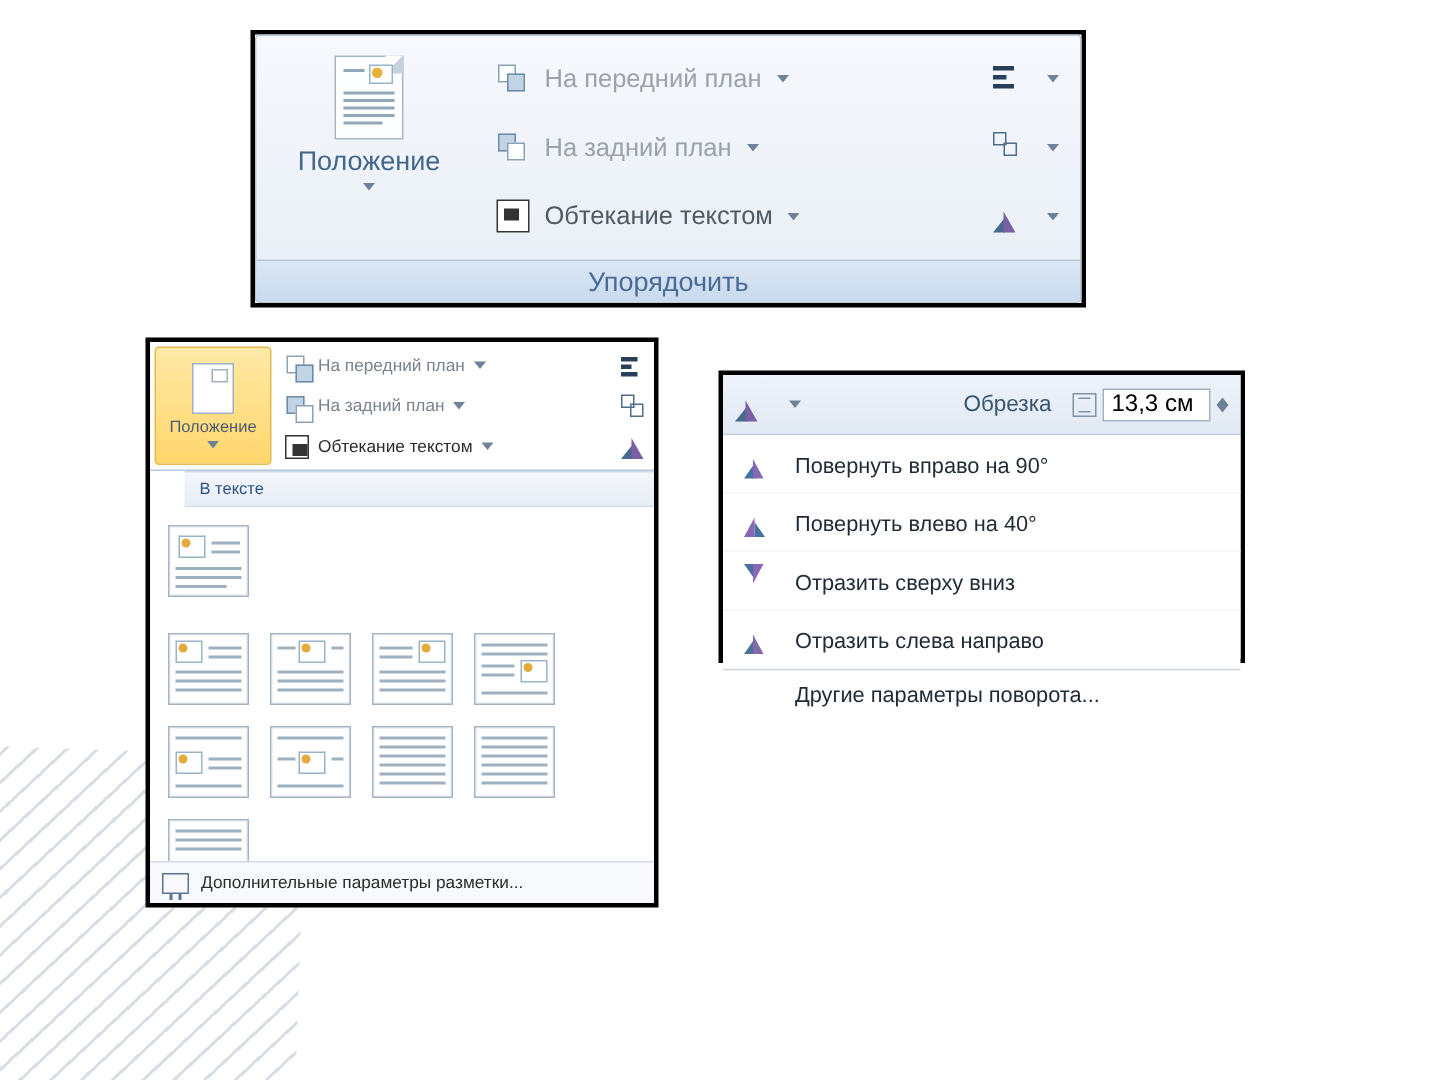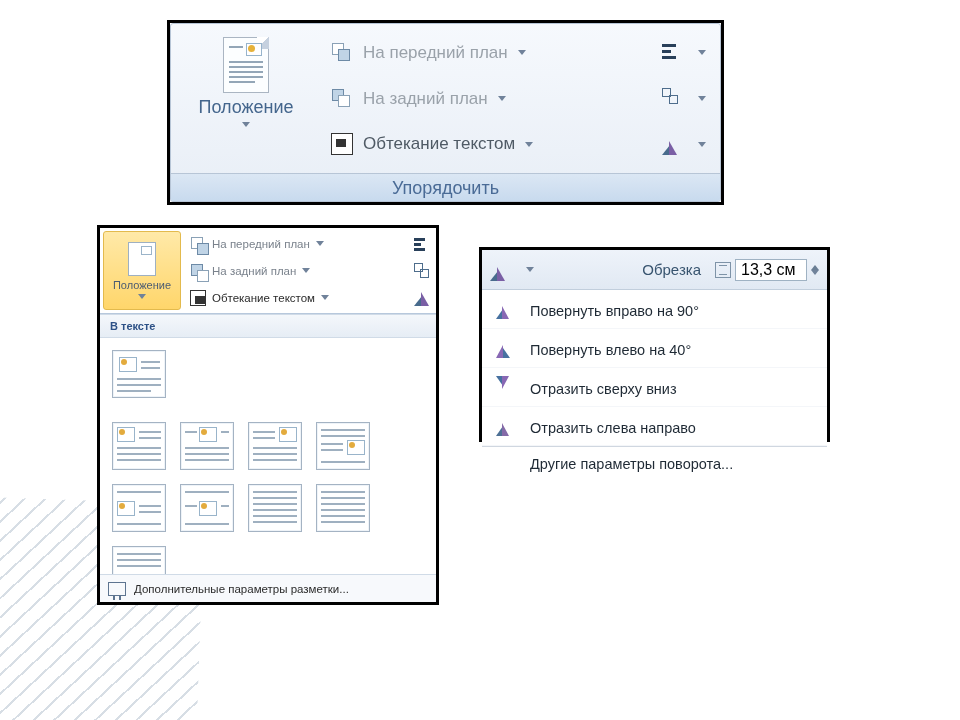--- a/index.html
+++ b/index.html
@@ -99,21 +99,21 @@
     font-size:11px;color:#4b5c72;
   }
   .p2-top .pos-btn .doc-ico{width:28px;height:34px;border:1px solid #9eb0c2;background:#fff;position:relative;margin-bottom:3px;}
   .p2-top .cmds{flex:1;display:flex;flex-direction:column;padding:2px 6px;}
   .p2-top .cmd{flex:1;display:flex;align-items:center;justify-content:space-between;font-size:11.5px;color:#7a828c;}
   .p2-top .cmd .l{display:flex;align-items:center;gap:6px;}
   .p2-top .cmd .mini-ico{width:16px;height:16px;}
   .sec-header{
     background:linear-gradient(#f4f7fb,#e6edf5);
     border-top:1px solid #d0dbe7;border-bottom:1px solid #d0dbe7;
-    padding:5px 10px;font-size:11px;font-weight:700;color:#2d5186;
+    padding:5px 10px;font-size:11px;font-weight:400;color:#2d5186;margin-left:23px;
   }
   .thumb-grid{display:flex;flex-wrap:wrap;gap:14px;padding:12px;}
   .thumb{
     width:54px;height:48px;border:1px solid #a4b3c3;background:#fff;position:relative;
     box-shadow: inset 0 0 0 1px #eef3f8;
   }
   .thumb .pic{position:absolute;width:18px;height:15px;background:#fff;border:1px solid #99b4ca;}
   .thumb .pic::after{content:"";position:absolute;left:1px;top:1px;width:6px;height:6px;border-radius:50%;background:#e3ab3d;}
   .thumb .pic.center{left:18px;top:16px;}
   .thumb .ln{position:absolute;height:2px;background:#9fb0c0;left:4px;right:4px;}

